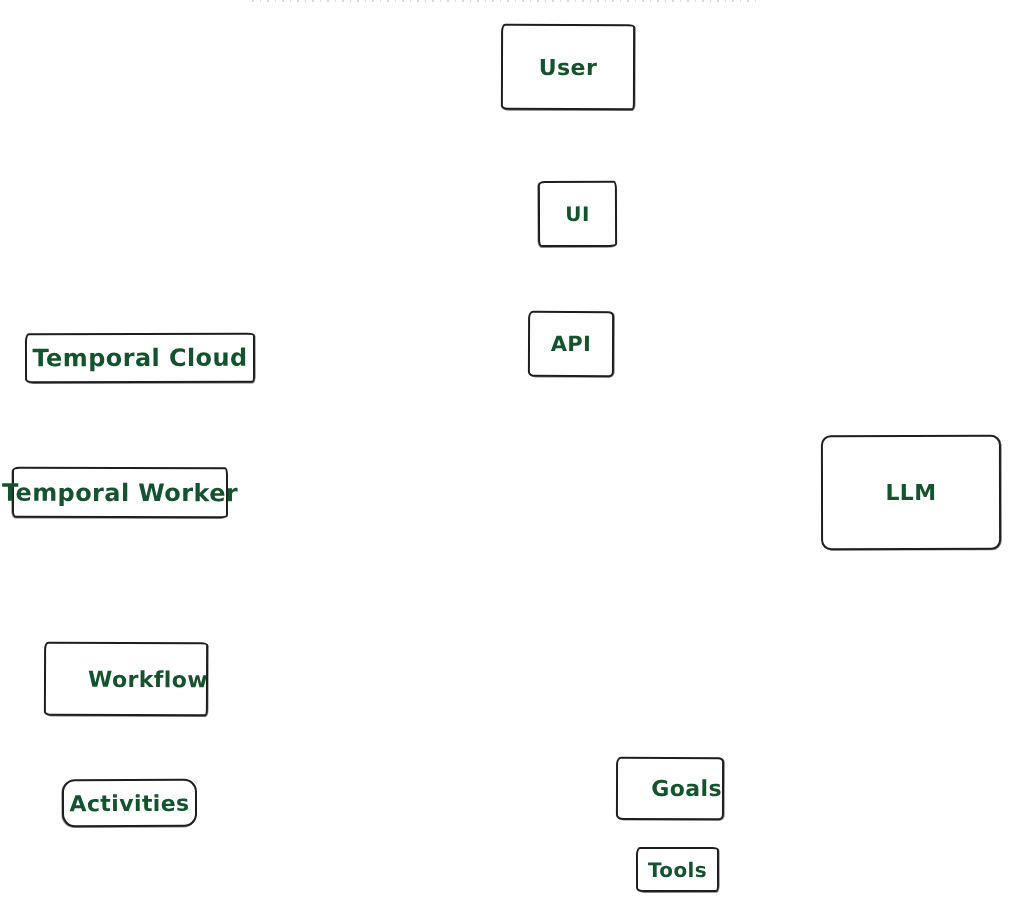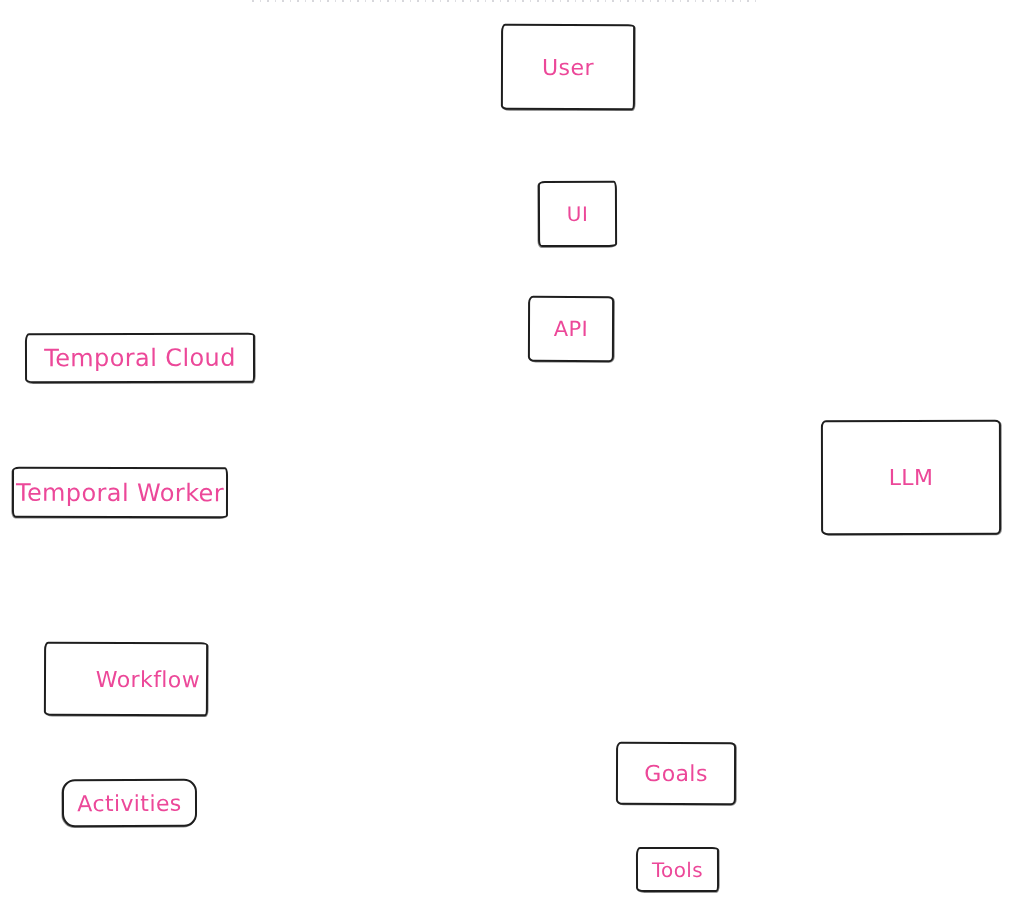--- a/index.html
+++ b/index.html
@@ -37,43 +37,44 @@
 
   
   .node {
     position: absolute;
     box-sizing: border-box;
     display: flex;
     align-items: center;
     justify-content: center;
     background: #ffffff;
     border: 2.6px solid #1e1e1e;
-    color: #ec4899;
+    color: #14532d;
     cursor: pointer;
+    font-weight: bold;
   }
   .node-label {
     letter-spacing: 0.4px;
     white-space: nowrap;
     user-select: none;
   }
 
   
   .sk-a { border-radius: 4px 7px 3px 8px / 8px 3px 7px 4px; box-shadow: 0.6px 0.8px 0 rgba(30,30,30,0.55); }
   .sk-b { border-radius: 7px 3px 8px 4px / 4px 8px 3px 7px; box-shadow: -0.6px 0.8px 0 rgba(30,30,30,0.5); align-items: center; }
-  .sk-c { border-radius: 5px 6px 5px 7px / 7px 5px 6px 5px; box-shadow: 0.8px 0.5px 0 rgba(30,30,30,0.5); }
+  .sk-c { border-radius: 5px 6px 5px 7px / 7px 5px 6px 5px; box-shadow: 0.8px 0.5px 0 rgba(30,30,30,0.5); margin-top: 15px; }
 
   .node-user            { left: 501px; top: 24px;  width: 134px; height: 86px;  font-size: 22px; transform: rotate(0.15deg); }
   .node-ui              { left: 538px; top: 181px; width: 79px;  height: 66px;  font-size: 20px; transform: rotate(-0.2deg); }
   .node-api             { left: 528px; top: 296px; width: 86px;  height: 66px;  font-size: 21px; transform: rotate(0.2deg); }
   .node-temporal-cloud  { left: 25px;  top: 333px; width: 230px; height: 50px;  font-size: 24px; transform: rotate(-0.15deg); }
   .node-temporal-worker { left: 12px;  top: 467px; width: 216px; height: 51px;  font-size: 24px; transform: rotate(0.1deg); }
-  .node-llm             { left: 821px; top: 420px; width: 180px; height: 115px; font-size: 22px; transform: rotate(-0.1deg); }
+  .node-llm             { left: 821px; top: 420px; width: 180px; height: 115px; font-size: 22px; transform: rotate(-0.1deg); border-radius: 10px; }
   .node-workflow        { left: 44px;  top: 642px; width: 164px; height: 74px;  font-size: 22px; transform: rotate(0.2deg); padding-left: 44px; }
   .node-activities      { left: 62px;  top: 779px; width: 135px; height: 48px;  font-size: 22px; transform: rotate(-0.2deg); border-radius: 13px; }
-  .node-goals           { left: 616px; top: 742px; width: 120px; height: 63px;  font-size: 22px; transform: rotate(0.15deg); }
+  .node-goals           { left: 616px; top: 742px; width: 108px; height: 63px;  font-size: 22px; transform: rotate(0.15deg); justify-content: flex-end; }
   .node-tools           { left: 636px; top: 847px; width: 83px;  height: 45px;  font-size: 20px; transform: rotate(-0.15deg); }
 </style>
 </head>
 <body>
 
 <div class="canvas">
 
   <div class="clipped-caption"></div>
 
   <div class="node node-user sk-a">

